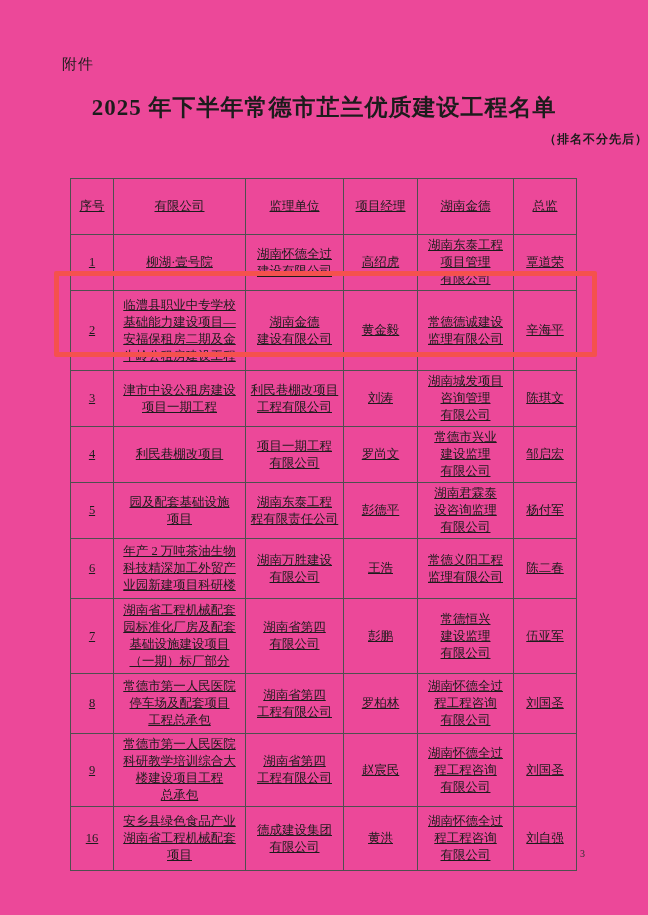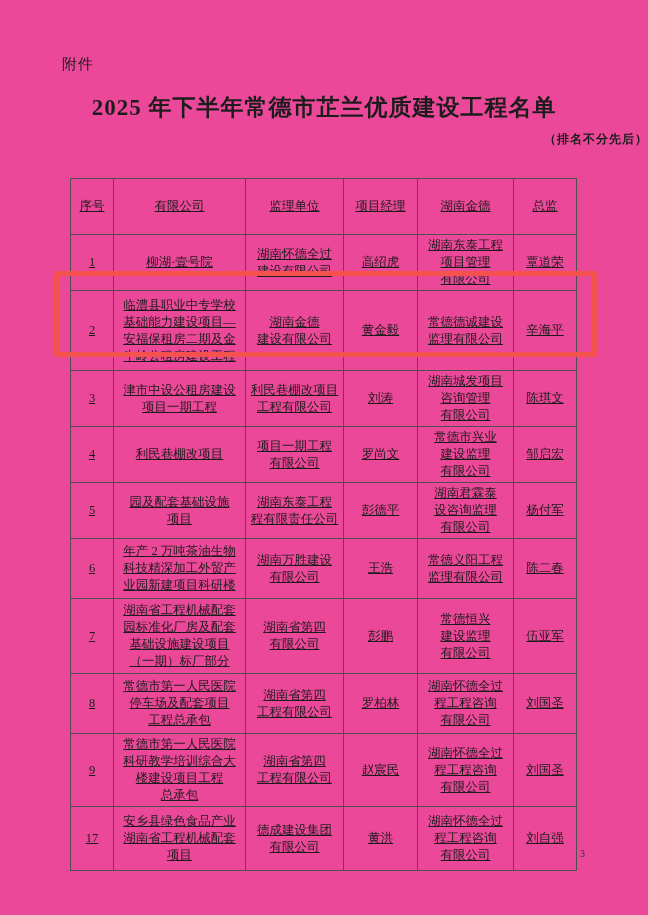--- a/index.html
+++ b/index.html
@@ -225,21 +225,21 @@
 总承包</td>
         <td>湖南省第四
 工程有限公司</td>
         <td>赵宸民</td>
         <td>湖南怀德全过
 程工程咨询
 有限公司</td>
         <td>刘国圣</td>
       </tr>
       <tr class="r9">
-        <td>17</td>
+        <td>16</td>
         <td>安乡县绿色食品产业
 湖南省工程机械配套
 项目</td>
         <td>德成建设集团
 有限公司</td>
         <td>黄洪</td>
         <td>湖南怀德全过
 程工程咨询
 有限公司</td>
         <td>刘自强</td>

